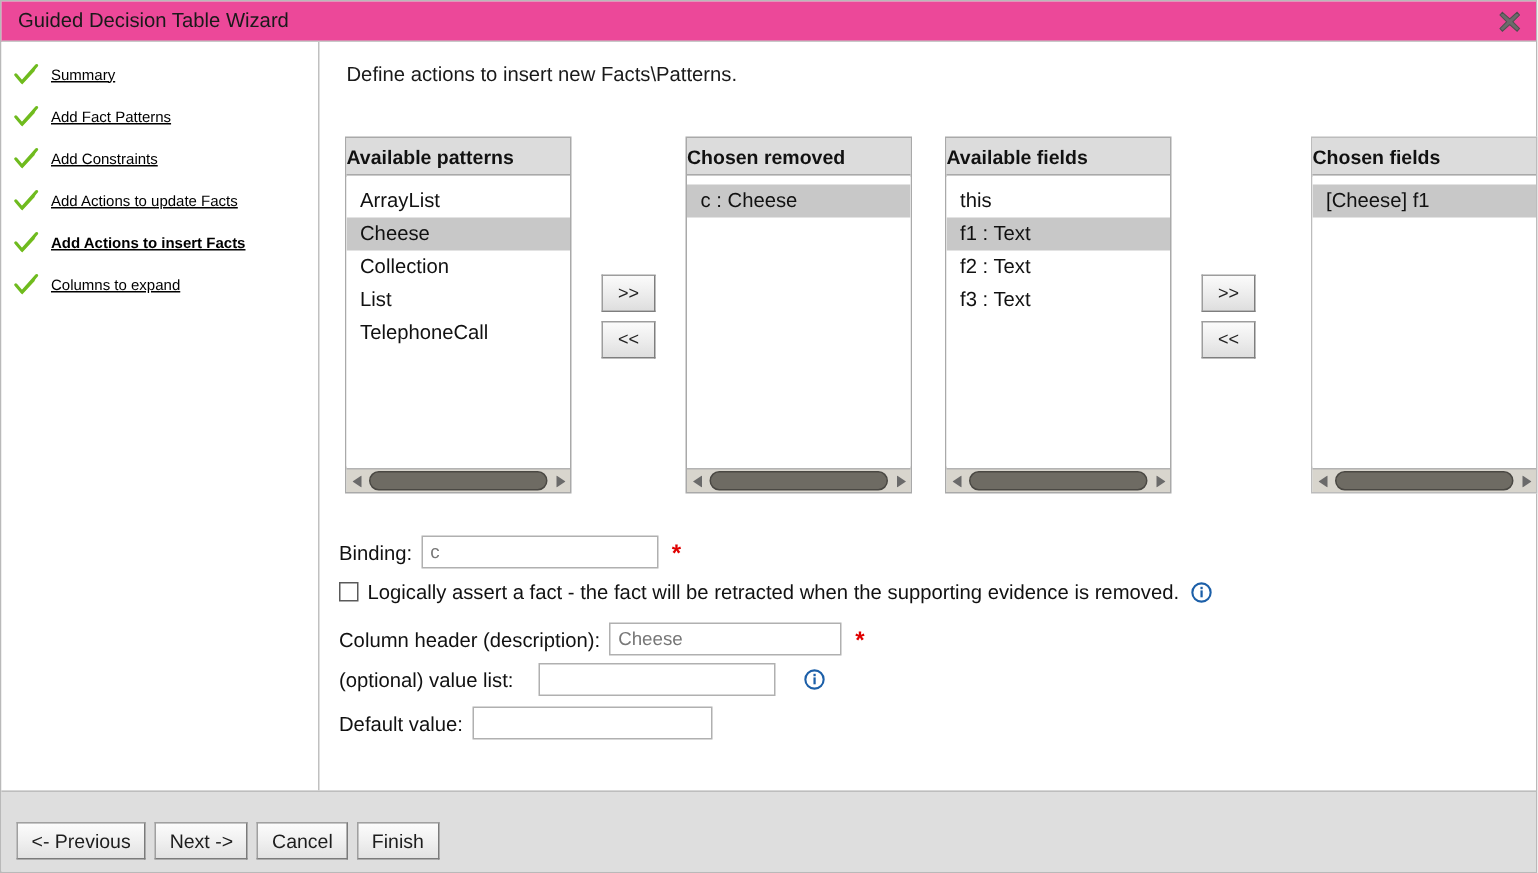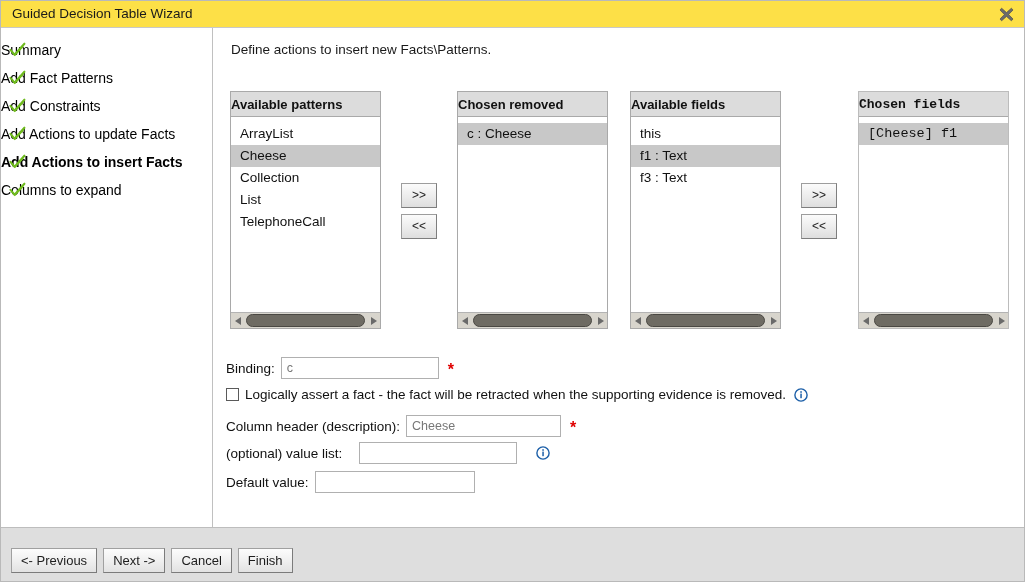--- a/index.html
+++ b/index.html
@@ -23,21 +23,21 @@
     height: 582px;
     box-sizing: border-box;
     border: 1px solid #b9b9b9;
     background: #ffffff;
   }
 
   
   #titlebar {
     position: relative;
     height: 27px;
-    background: #fde047;
+    background: #ec4899;
     border-bottom: 1px solid #c8c8c8;
     box-sizing: border-box;
   }
   #titlebar .title-text {
     position: absolute;
     left: 11px;
     top: 5px;
     font-size: 13.5px;
     color: #1a1a1a;
     white-space: nowrap;
@@ -65,25 +65,27 @@
     top: 0;
     width: 212px;
     height: 499px;
     box-sizing: border-box;
     border-right: 1px solid #c0c0c0;
     background: #ffffff;
   }
   .step {
     position: relative;
     height: 28px;
+    padding-left: 33px;
     display: flex;
     align-items: center;
-    font-size: 14px;
+    font-size: 10px;
     color: #000;
     white-space: nowrap;
+    text-decoration: underline;
   }
   .step .tick {
     position: absolute;
     left: 8px;
     top: 50%;
     transform: translateY(-50%);
     width: 17px;
     height: 17px;
     line-height: 0;
   }
@@ -432,20 +434,21 @@
               </svg>
           </span>
         </div>
       </div>
 
       <div class="listbox" style="left:416px;">
         <div class="lb-header">Available fields</div>
         <div class="lb-body">
           <div class="lb-item">this</div>
           <div class="lb-item selected">f1 : Text</div>
+          <div class="lb-item">f2 : Text</div>
           <div class="lb-item">f3 : Text</div>
         </div>
         <div class="hscroll">
           <span class="sb-arrow">
             <svg width="7" height="8" viewBox="0 0 7 8">
                 <path d="M6 0 L6 8 L0 4 Z" fill="#6a6a6a"></path>
               </svg>
           </span>
           <span class="sb-track">
             <span class="sb-thumb"></span>
@@ -456,21 +459,21 @@
               </svg>
           </span>
         </div>
       </div>
 
       <div class="xfer-group" style="left:587px; top:155px;">
         <button class="xfer-btn">&gt;&gt;</button>
         <button class="xfer-btn">&lt;&lt;</button>
       </div>
 
-      <div class="listbox light-border" style="left:644px;font-family:Liberation Mono, monospace;">
+      <div class="listbox light-border" style="left:660px;">
         <div class="lb-header">Chosen fields</div>
         <div class="lb-body">
           <div class="lb-item selected">[Cheese] f1</div>
         </div>
         <div class="hscroll">
           <span class="sb-arrow">
             <svg width="7" height="8" viewBox="0 0 7 8">
                 <path d="M6 0 L6 8 L0 4 Z" fill="#6a6a6a"></path>
               </svg>
           </span>

